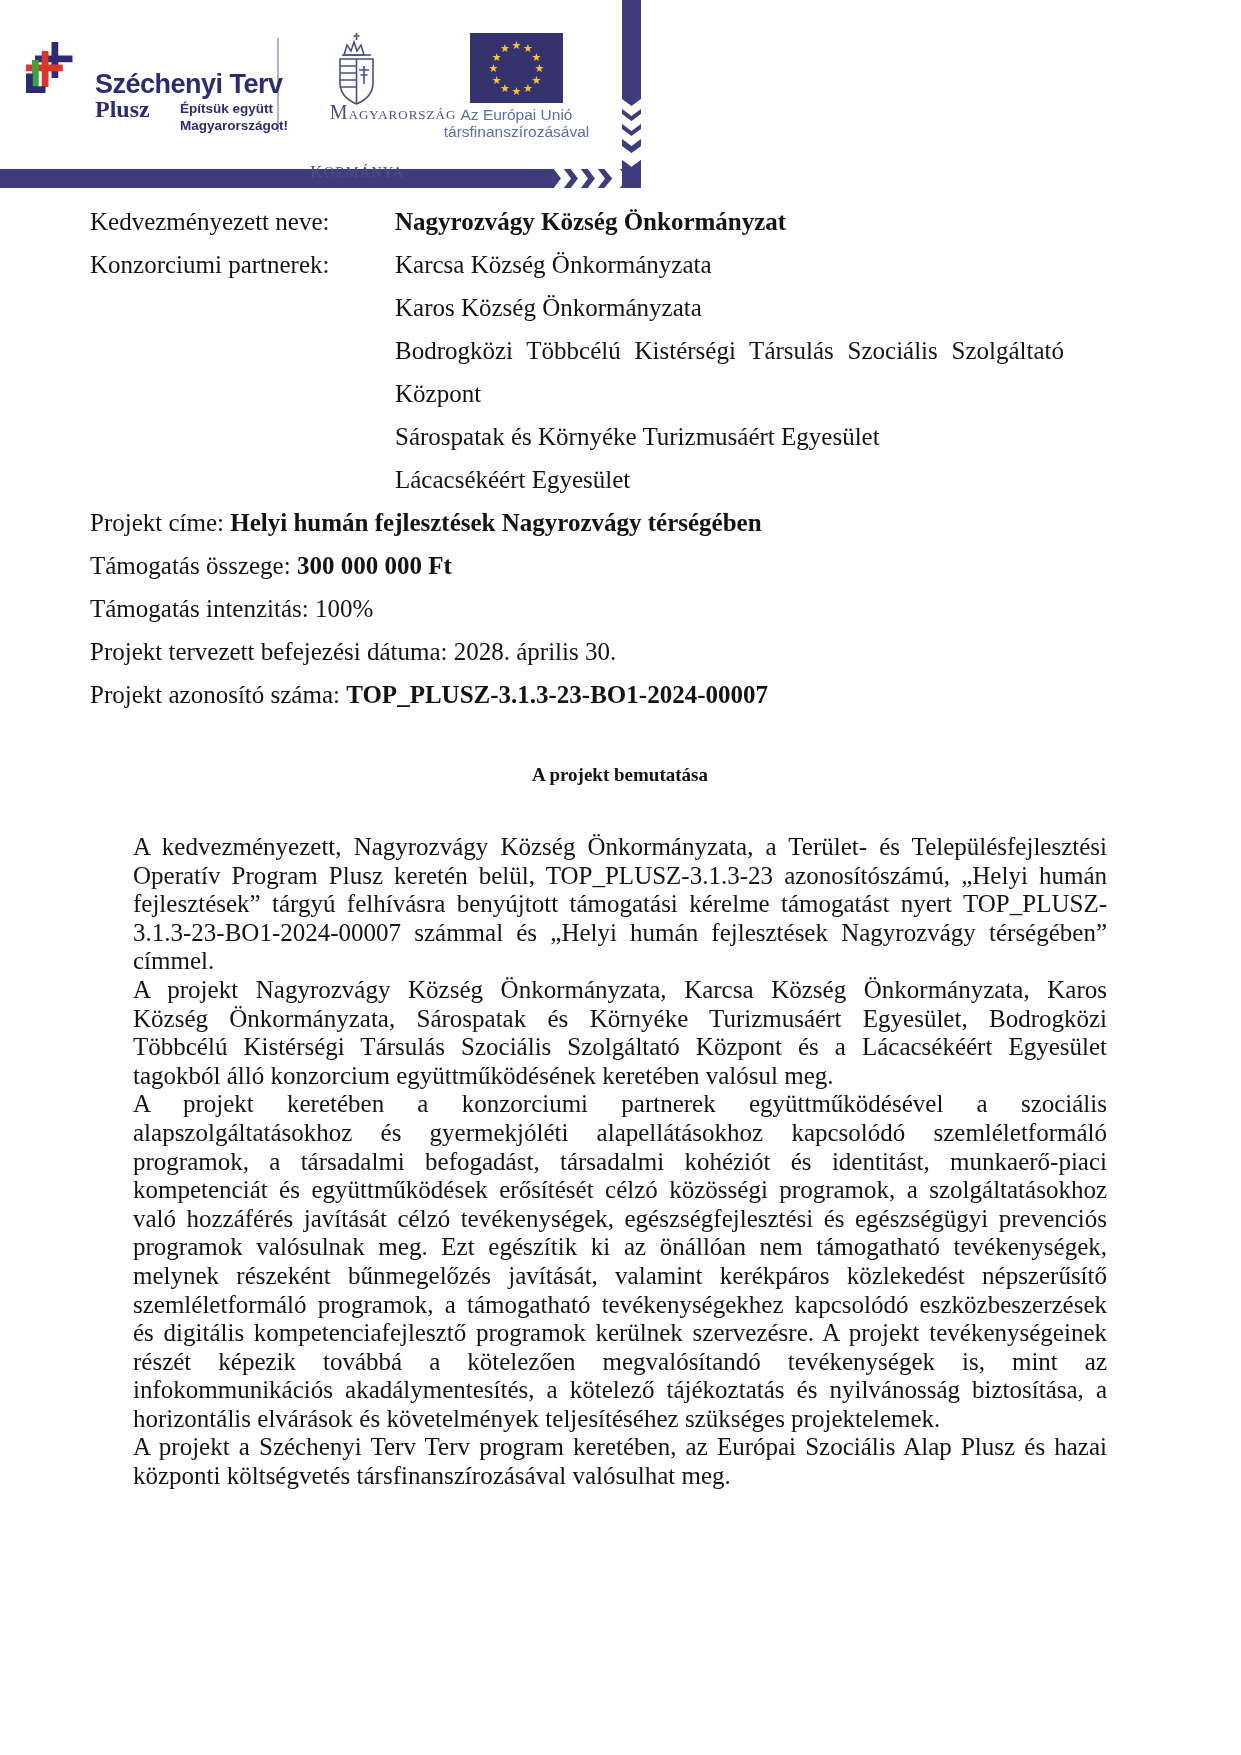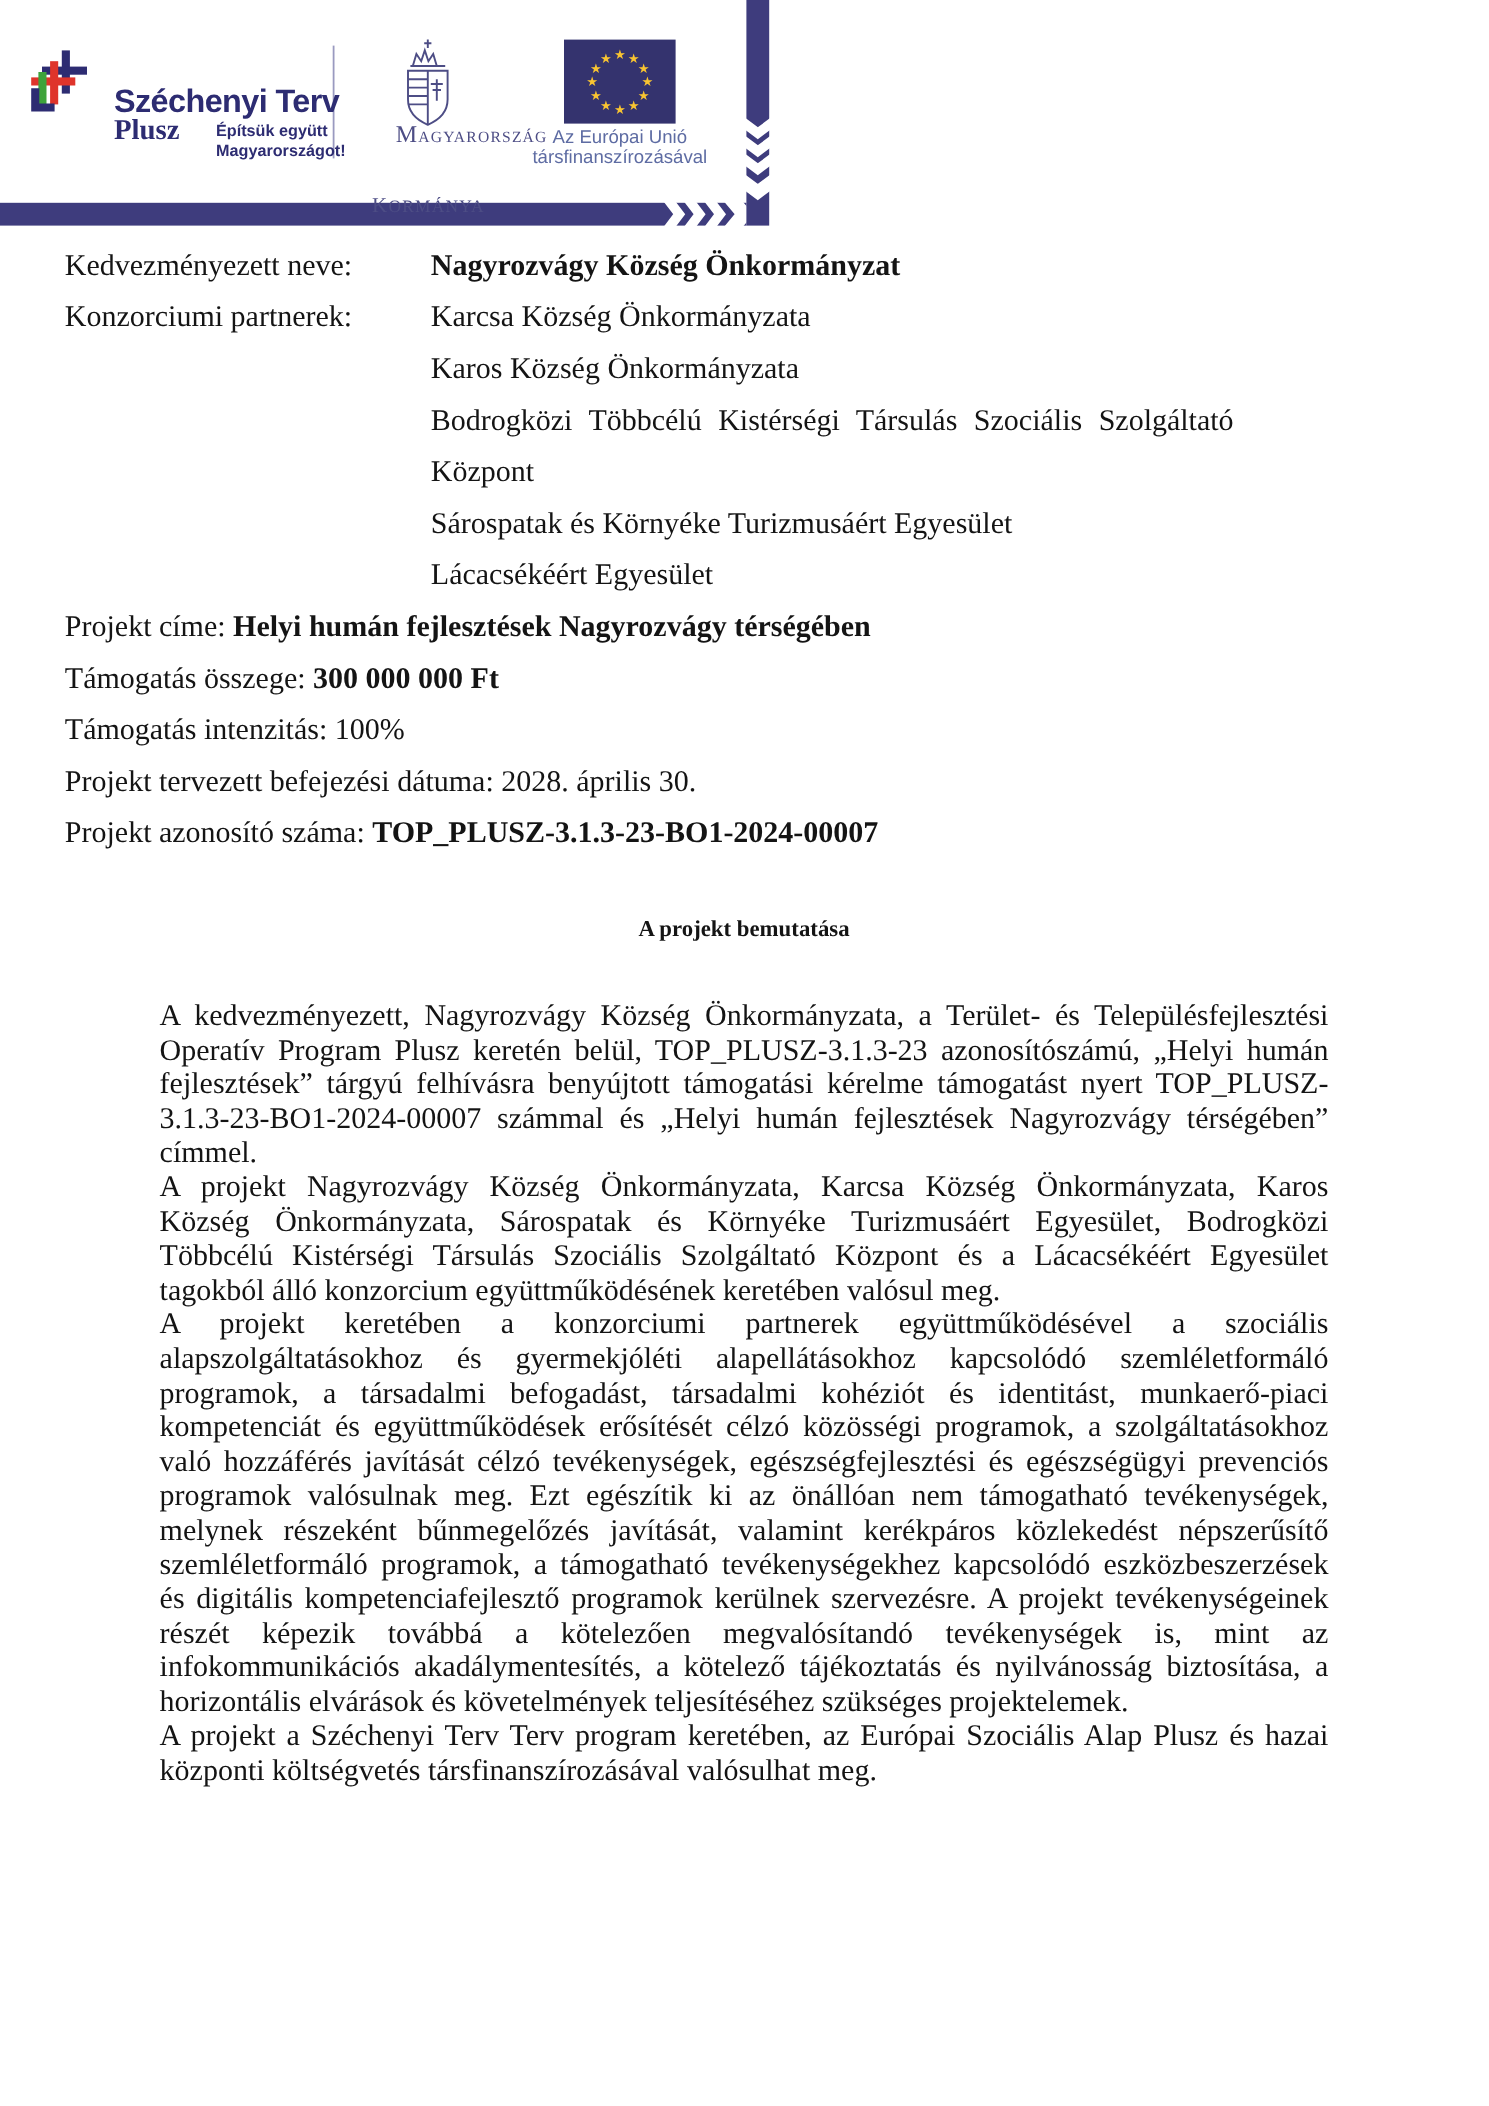--- a/index.html
+++ b/index.html
@@ -19,21 +19,21 @@
   .sz-tag2    { left:180px; top:118px; font-family:"Liberation Sans",sans-serif; font-weight:700; font-size:13.5px; color:#2d2c72; }
   .gov1 { left:282px; top:101px; width:150px; text-align:center; font-size:13px; color:#4d4d85; letter-spacing:1px;margin-left:36px; }
   .gov2 { left:282px; top:121px; width:150px; text-align:center; font-size:14.5px; color:#4d4d85; letter-spacing:1px;margin-top:40px; }
   .gov1::first-letter { font-size:20px; }
   .gov2::first-letter { font-size:17.5px; }
   .eu-caption { left:425px; top:106px; width:183px; text-align:center;
     font-family:"Liberation Sans",sans-serif; font-size:15.5px; line-height:17px;
     color:#5e6ca3; white-space:normal; }
   .star { font-family:"DejaVu Sans",sans-serif; font-size:11px; fill:#f9c431; }
   
-  .info { margin:12px 0 0 54px; width:974px; font-size:25px; }
+  .info { margin:12px 0 0 90px; width:974px; font-size:25px; }
   .irow { display:grid; grid-template-columns:305px 669px; }
   .iline { line-height:43px; }
   .b { font-weight:bold; }
   .entry .iline { text-align:justify; text-align-last:justify; }
   .entry .iline:last-child { text-align-last:left; }
   
   .section-title { margin:44px 0 0 133px; width:974px; text-align:center;
     font-weight:bold; font-size:19px; line-height:29px; }
   .bodytext { margin-left:133px; width:974px; font-size:25px; }
   .para { }

